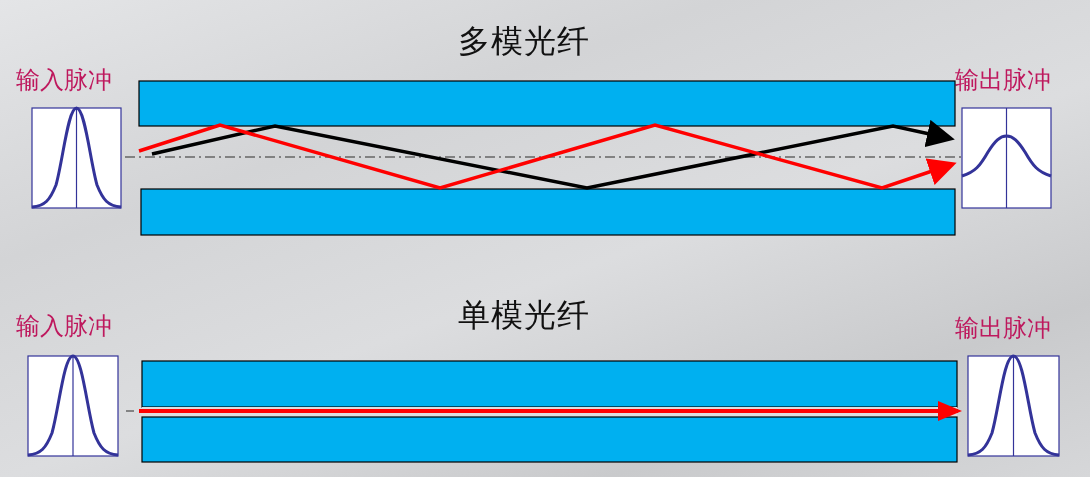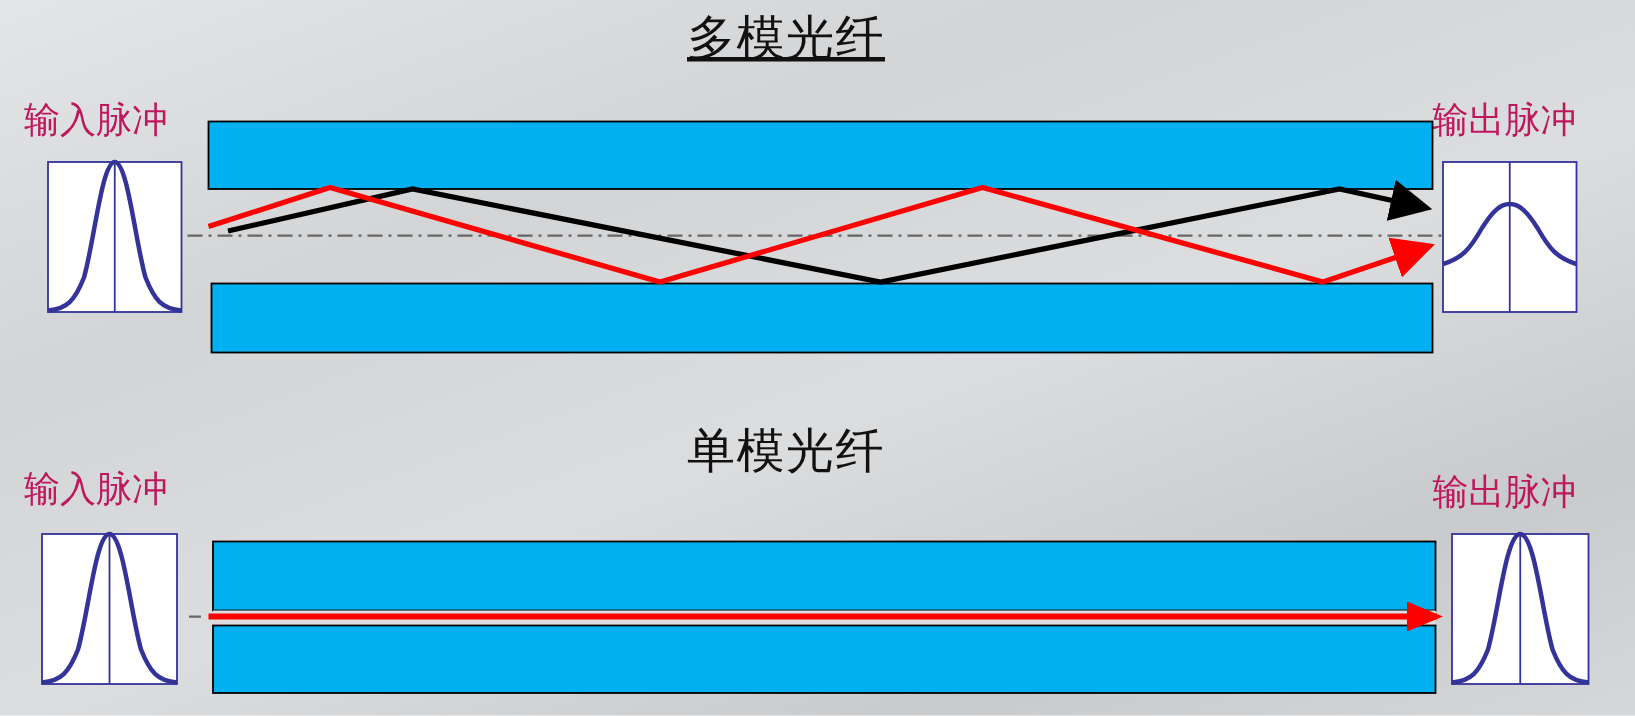--- a/index.html
+++ b/index.html
@@ -8,25 +8,25 @@
     background: linear-gradient(160deg, #e4e5e7 0%, #d3d4d6 30%, #dcdddf 55%, #c9cacc 80%, #d6d7d9 100%);
     font-family: "DejaVu Sans", sans-serif;
   }
   .title { position:absolute; font-size:32px; color:#111; letter-spacing:1px; }
   .label { position:absolute; font-size:24px; color:#be185d; }
   svg.diagram { position:absolute; left:0; top:0; }
 </style>
 </head>
 <body>
 
-<div class="title" style="left:458px; top:4px;text-decoration:underline;">多模光纤</div>
+<div class="title" style="left:458px; top:20px;">多模光纤</div>
 <div class="label" style="left:16px; top:64px;">输入脉冲</div>
 <div class="label" style="left:955px; top:64px;">输出脉冲</div>
 
-<div class="title" style="left:458px; top:279px;">单模光纤</div>
+<div class="title" style="left:458px; top:294px;">单模光纤</div>
 <div class="label" style="left:16px; top:310px;">输入脉冲</div>
 <div class="label" style="left:955px; top:312px;">输出脉冲</div>
 
 <svg class="diagram" width="1090" height="477" viewBox="0 0 1090 477">
   <defs>
     <marker id="arrowRed" markerWidth="8" markerHeight="8" refX="6" refY="4" orient="auto" markerUnits="strokeWidth">
       <path d="M0,0 L8,4 L0,8 z" fill="#ff0000"></path>
     </marker>
     <marker id="arrowBlack" markerWidth="8" markerHeight="8" refX="6" refY="4" orient="auto" markerUnits="strokeWidth">
       <path d="M0,0 L8,4 L0,8 z" fill="#000000"></path>

